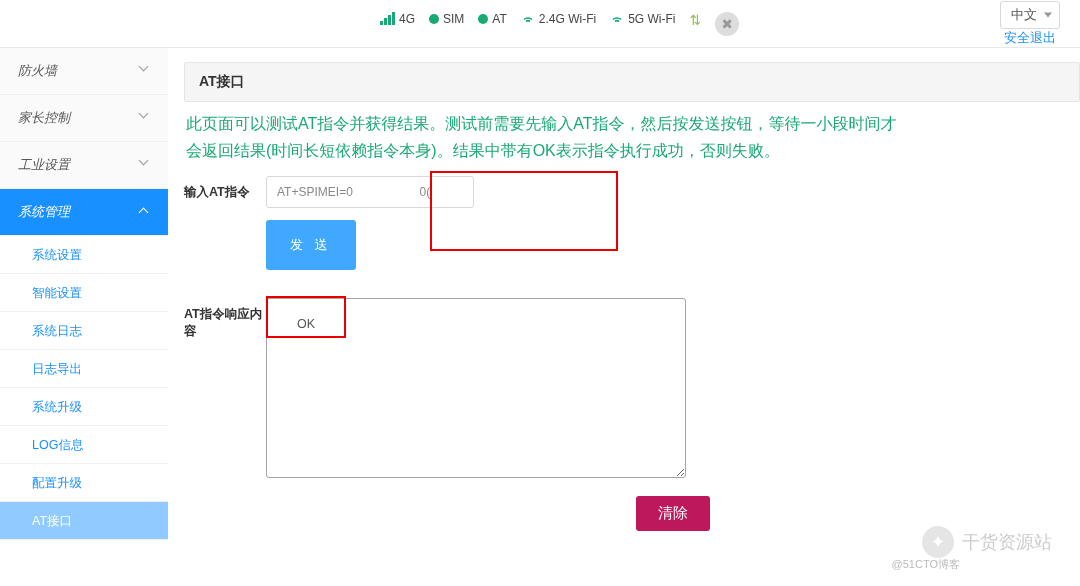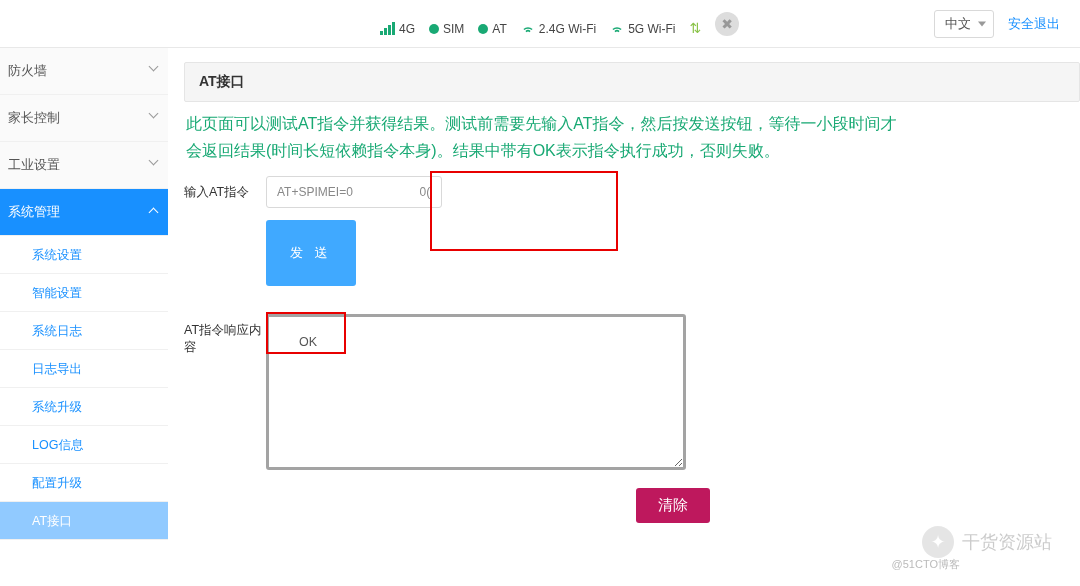--- a/index.html
+++ b/index.html
@@ -1,57 +1,57 @@
 <!DOCTYPE html>
 <html><head>
   <meta charset="utf-8">
   <style>
     * { margin: 0; padding: 0; box-sizing: border-box; font-family: "Microsoft YaHei", Arial, sans-serif; }
     body { background: #fff; width: 1080px; height: 586px; overflow: hidden; position: relative; }
     
     .topbar { height: 48px; border-bottom: 1px solid #e8e8e8; display: flex; align-items: center; padding: 0 20px; }
-    .status-indicators { margin-left: 360px; display: flex; align-items: flex-end; gap: 14px; font-size: 12px; color: #444; }
+    .status-indicators { margin-left: 360px; display: flex; align-items: flex-start; gap: 14px; font-size: 12px; color: #444; }
     .status-item { display: flex; align-items: center; gap: 4px; }
     .signal-bars { display: flex; align-items: flex-end; gap: 1px; }
     .bar { width: 3px; background: #19a974; }
     .b1{height:4px}.b2{height:7px}.b3{height:10px}.b4{height:13px}
     .dot { width: 10px; height: 10px; border-radius: 50%; background: #19a974; }
     .wifi-icon { width: 14px; height: 14px; }
     .updown { color: #8bc34a; font-size: 14px; }
     .round-btn { width: 24px; height: 24px; border-radius: 50%; background: #ddd; display:flex; align-items:center; justify-content:center; color:#999; font-size:14px;}
-    .topbar-right { margin-left: auto; display: flex; align-items: center; gap: 14px; }
+    .topbar-right { margin-left: auto; display: flex; align-items: center; gap: 0; flex-direction: column; }
     .lang-select { border: 1px solid #d9d9d9; border-radius: 3px; padding: 4px 22px 4px 10px; font-size: 13px; color: #555; position: relative; }
     .lang-select::after { content: ""; position: absolute; right: 7px; top: 50%; width: 0; height: 0; border-left: 4px solid transparent; border-right: 4px solid transparent; border-top: 5px solid #999; transform: translateY(-50%); }
     .logout-link { color: #1890ff; font-size: 13px; }
     
     .main-area { display: flex; height: calc(100% - 48px); }
     
     .sidebar { width: 168px; background: #fff; overflow-y: auto; }
-    .side-section { display: flex; align-items: center; justify-content: space-between; padding: 14px 8px; font-size: 13px; color: #555; background: #fafafa; border-bottom: 1px solid #f0f0f0; cursor: pointer; }
+    .side-section { display: flex; align-items: center; justify-content: space-between; padding: 14px 18px; font-size: 13px; color: #555; background: #fafafa; border-bottom: 1px solid #f0f0f0; cursor: pointer; font-style: italic; }
     .side-section.active { background: #1890ff; color: #fff; }
     .chev { width: 10px; height: 10px; }
     .chev-down::before { content: ""; display: block; width: 6px; height: 6px; border-right: 1.5px solid #999; border-bottom: 1.5px solid #999; transform: rotate(45deg); margin-top: -3px; }
     .chev-up::before { content: ""; display: block; width: 6px; height: 6px; border-right: 1.5px solid #fff; border-bottom: 1.5px solid #fff; transform: rotate(-135deg); margin-top: 2px; }
     .sub-item { padding: 11px 18px 9px 32px; font-size: 12.5px; color: #1890ff; border-bottom: 1px solid #f0f0f0; cursor: pointer; }
     .sub-item.selected { background: #91caff; color: #fff; }
     
     .content { flex: 1; padding: 0 0 0 16px; position: relative; overflow: hidden; }
     .panel-header { background: #f5f5f5; border: 1px solid #e5e5e5; padding: 10px 14px; font-size: 14px; font-weight: bold; color: #333; margin-top: 14px; border-radius: 2px; }
     .desc-text { color: #19a974; font-size: 16px; line-height: 1.7; padding: 8px 2px; max-width: 720px; }
     
     .form-row { display: flex; align-items: flex-start; margin-top: 4px; }
-    .form-label { width: 82px; font-size: 12.5px; font-weight: normal; color: #333; padding-top: 8px; flex-shrink: 0; text-align: left;}
+    .form-label { width: 82px; font-size: 12.5px; font-weight: bold; color: #333; padding-top: 8px; flex-shrink: 0; text-align: left;}
     .form-body { flex: 1; }
-    .at-input { width: 176px; padding: 8px 10px; border: 1px solid #d9d9d9; border-radius: 3px; font-size: 12px; color: #888; }
-    .send-btn { display: inline-block; margin-top: 12px; background: #40a9ff; color: #fff; border: none; padding: 24px 24px; font-size: 13px; border-radius: 3px; cursor: pointer; letter-spacing: 4px; }
+    .at-input { width: 208px; padding: 8px 10px; border: 1px solid #d9d9d9; border-radius: 3px; font-size: 12px; color: #888; }
+    .send-btn { display: inline-block; margin-top: 12px; background: #40a9ff; color: #fff; border: none; padding: 16px 24px; font-size: 13px; border-radius: 3px; cursor: pointer; letter-spacing: 4px; }
     .red-box-1 { position: absolute; left: 262px; top: 123px; width: 188px; height: 80px; border: 2px solid #e80000; pointer-events: none; }
     
     .resp-area { margin-top: 28px; }
     .ta-wrap { position: relative; }
-    .resp-textarea { width: 420px; height: 156px; border: 3px solid #a3a3a3; border-radius: 3px; padding: 18px 16px; font-size: 12.5px; color: #555; font-family: inherit; resize: both; }
+    .resp-textarea { width: 420px; height: 180px; border: 1px solid #a3a3a3; border-radius: 3px; padding: 18px 16px; font-size: 12.5px; color: #555; font-family: inherit; resize: both; }
     .red-box-2 { position: absolute; left: 0; top: -2px; width: 80px; height: 42px; border: 2px solid #e80000; pointer-events: none; }
     
     .clear-btn { background: #be185d; color: #fff; border: none; padding: 8px 22px; font-size: 15px; border-radius: 3px; cursor: pointer; margin-left: 452px; margin-top: 14px; }
     
     .footer { position: absolute; bottom: 6px; right: 18px; font-size: 11px; color: #666; }
     .watermark { position: absolute; bottom: 28px; right: 28px; display: flex; align-items: center; gap: 8px; opacity: 0.5; }
     .wm-circle { width: 32px; height: 32px; border-radius: 50%; background: #ccc; display:flex;align-items:center;justify-content:center;color:#fff;font-size:18px;}
     .wm-text { font-size: 18px; color: #999; }
     .underwm { position:absolute; bottom:14px; right:120px; font-size:11px; color:#bbb;}
   </style>

